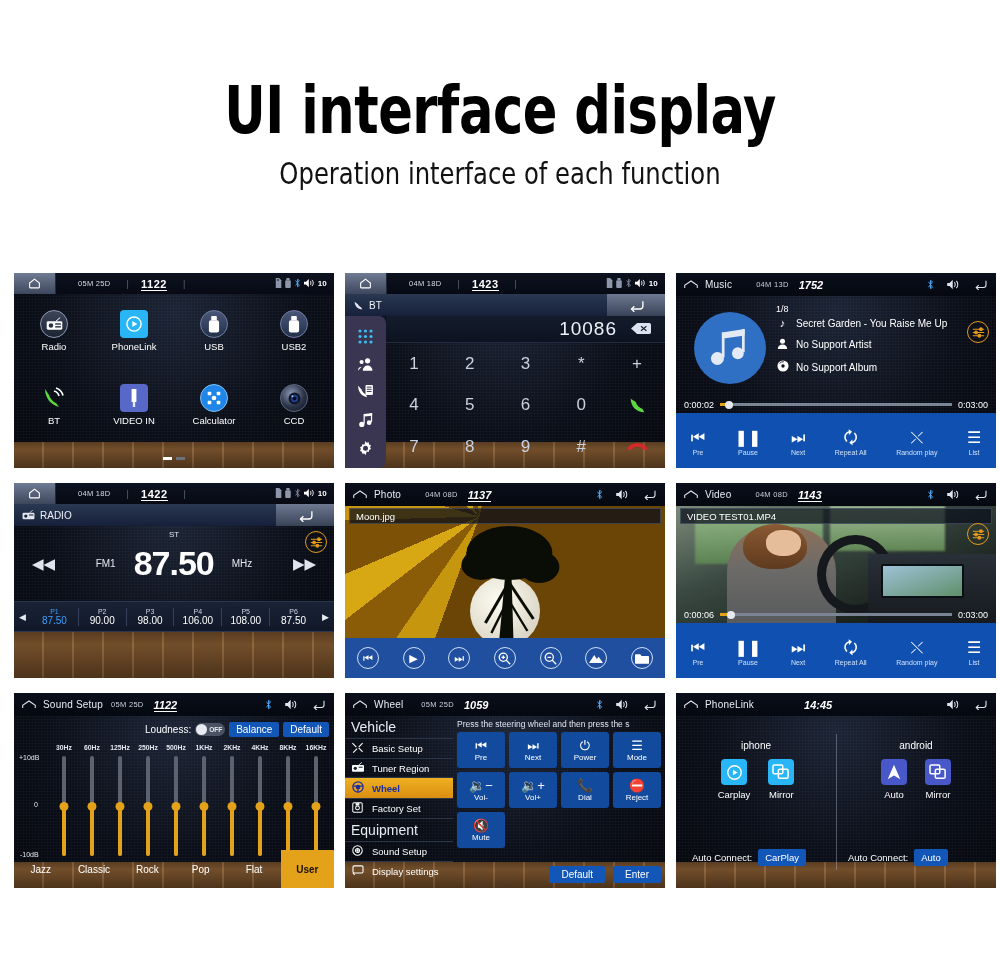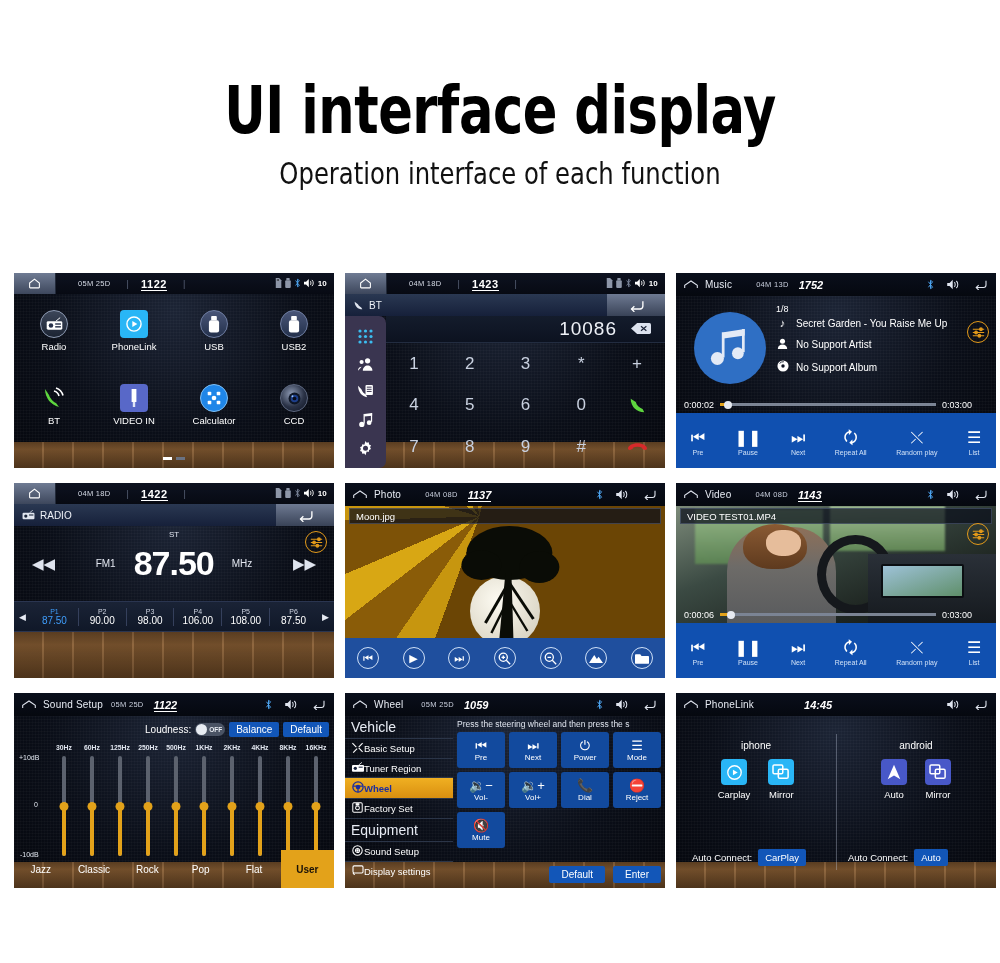--- a/index.html
+++ b/index.html
@@ -179,21 +179,21 @@
   .mediabody { position:absolute; left:0;right:0; top:23px; bottom:55px; z-index:3; }
   .albumart {
     position:absolute; left:18px; top:16px; width:72px; height:72px; border-radius:50%;
     background:#2f6fc4; display:flex;align-items:center;justify-content:center;
     font-size:44px; color:#dfe7f5;
   }
   .meta { position:absolute; left:100px; top:8px; right:40px; }
   .meta .tracknum{ font-size:9px; color:#fff; margin-bottom:3px; }
   .meta .row { display:flex; align-items:center; gap:7px; margin-bottom:9px; font-size:10px; color:#fff;}
   .meta .row .mi{ width:13px; text-align:center; font-size:11px;}
-  .progress { position:absolute; left:0;right:16px; bottom:55px; height:17px; z-index:4;
+  .progress { position:absolute; left:0;right:0; bottom:55px; height:17px; z-index:4;
               display:flex; align-items:center; padding:0 8px; gap:6px; }
   .progress .t{ font-size:9px; color:#fff; }
   .ptrack { flex:1; height:3px; background:#7b8494; position:relative; }
   .ptrack .fill{ position:absolute;left:0;top:0;bottom:0; background:#e3a21a;}
   .ptrack .knob{ position:absolute; top:-2.5px; width:8px;height:8px;border-radius:50%;background:#e6e9f0;}
   .ctrlbar {
     position:absolute; left:0;right:0;bottom:0; height:55px; z-index:6;
     background:#1050b0; display:flex; align-items:center; justify-content:space-around; padding-top:4px;
   }
   .cb { display:flex; flex-direction:column; align-items:center; gap:3px; color:#fff;}
@@ -259,21 +259,21 @@
   .eqscale .s2{position:absolute;top:calc(50% - 5px);left:18px;}
   .eqscale .s3{position:absolute;bottom:-2px;left:4px;}
   .presetsrow{ position:absolute; left:0;right:0;bottom:0;height:38px; z-index:6; display:flex;}
   .presetsrow .pbtn2{ flex:1; display:flex;align-items:center;justify-content:center; font-size:10px;color:#fff;}
   .presetsrow .pbtn2.active{ background:#e3a21a; color:#1a1208; font-weight:700;}
 
   
   .wside{ position:absolute; left:0; top:23px; bottom:0; width:108px; z-index:4; }
   .wside .grp{ font-size:14px; color:#e7ebf3; padding:3px 6px; border-bottom:1px solid #2b3php;}
   .wside .grp{ border-bottom:1px solid #2b3548;}
-  .wside .itm{ display:flex;align-items:center;gap:0; padding:3px 6px; font-size:9.5px; color:#fff;
+  .wside .itm{ display:flex;align-items:center;gap:8px; padding:3px 6px; font-size:9.5px; color:#fff;
                border-bottom:1px solid #2b3548;}
   .wside .itm.active{ background: linear-gradient(180deg,#f0b022,#d98f10); color:#1b2ea0; font-weight:700;}
   .wside .itm .wi{ width:13px; text-align:center; font-size:10px;}
   .wmain{ position:absolute; left:108px; right:0; top:23px; bottom:0; z-index:3; padding:3px 4px;}
   .wmain .hint{ font-size:8.5px; color:#dfe4ee; white-space:nowrap; overflow:hidden; margin-bottom:3px;}
   .wgrid{ display:grid; grid-template-columns:repeat(4,1fr); gap:4px;}
   .wkey{ background:#124a9e; border-radius:3px; height:36px; display:flex;flex-direction:column;
          align-items:center;justify-content:center; gap:1px; color:#fff;}
   .wkey .g{ font-size:13px; line-height:1;}
   .wkey .l{ font-size:8px;}

